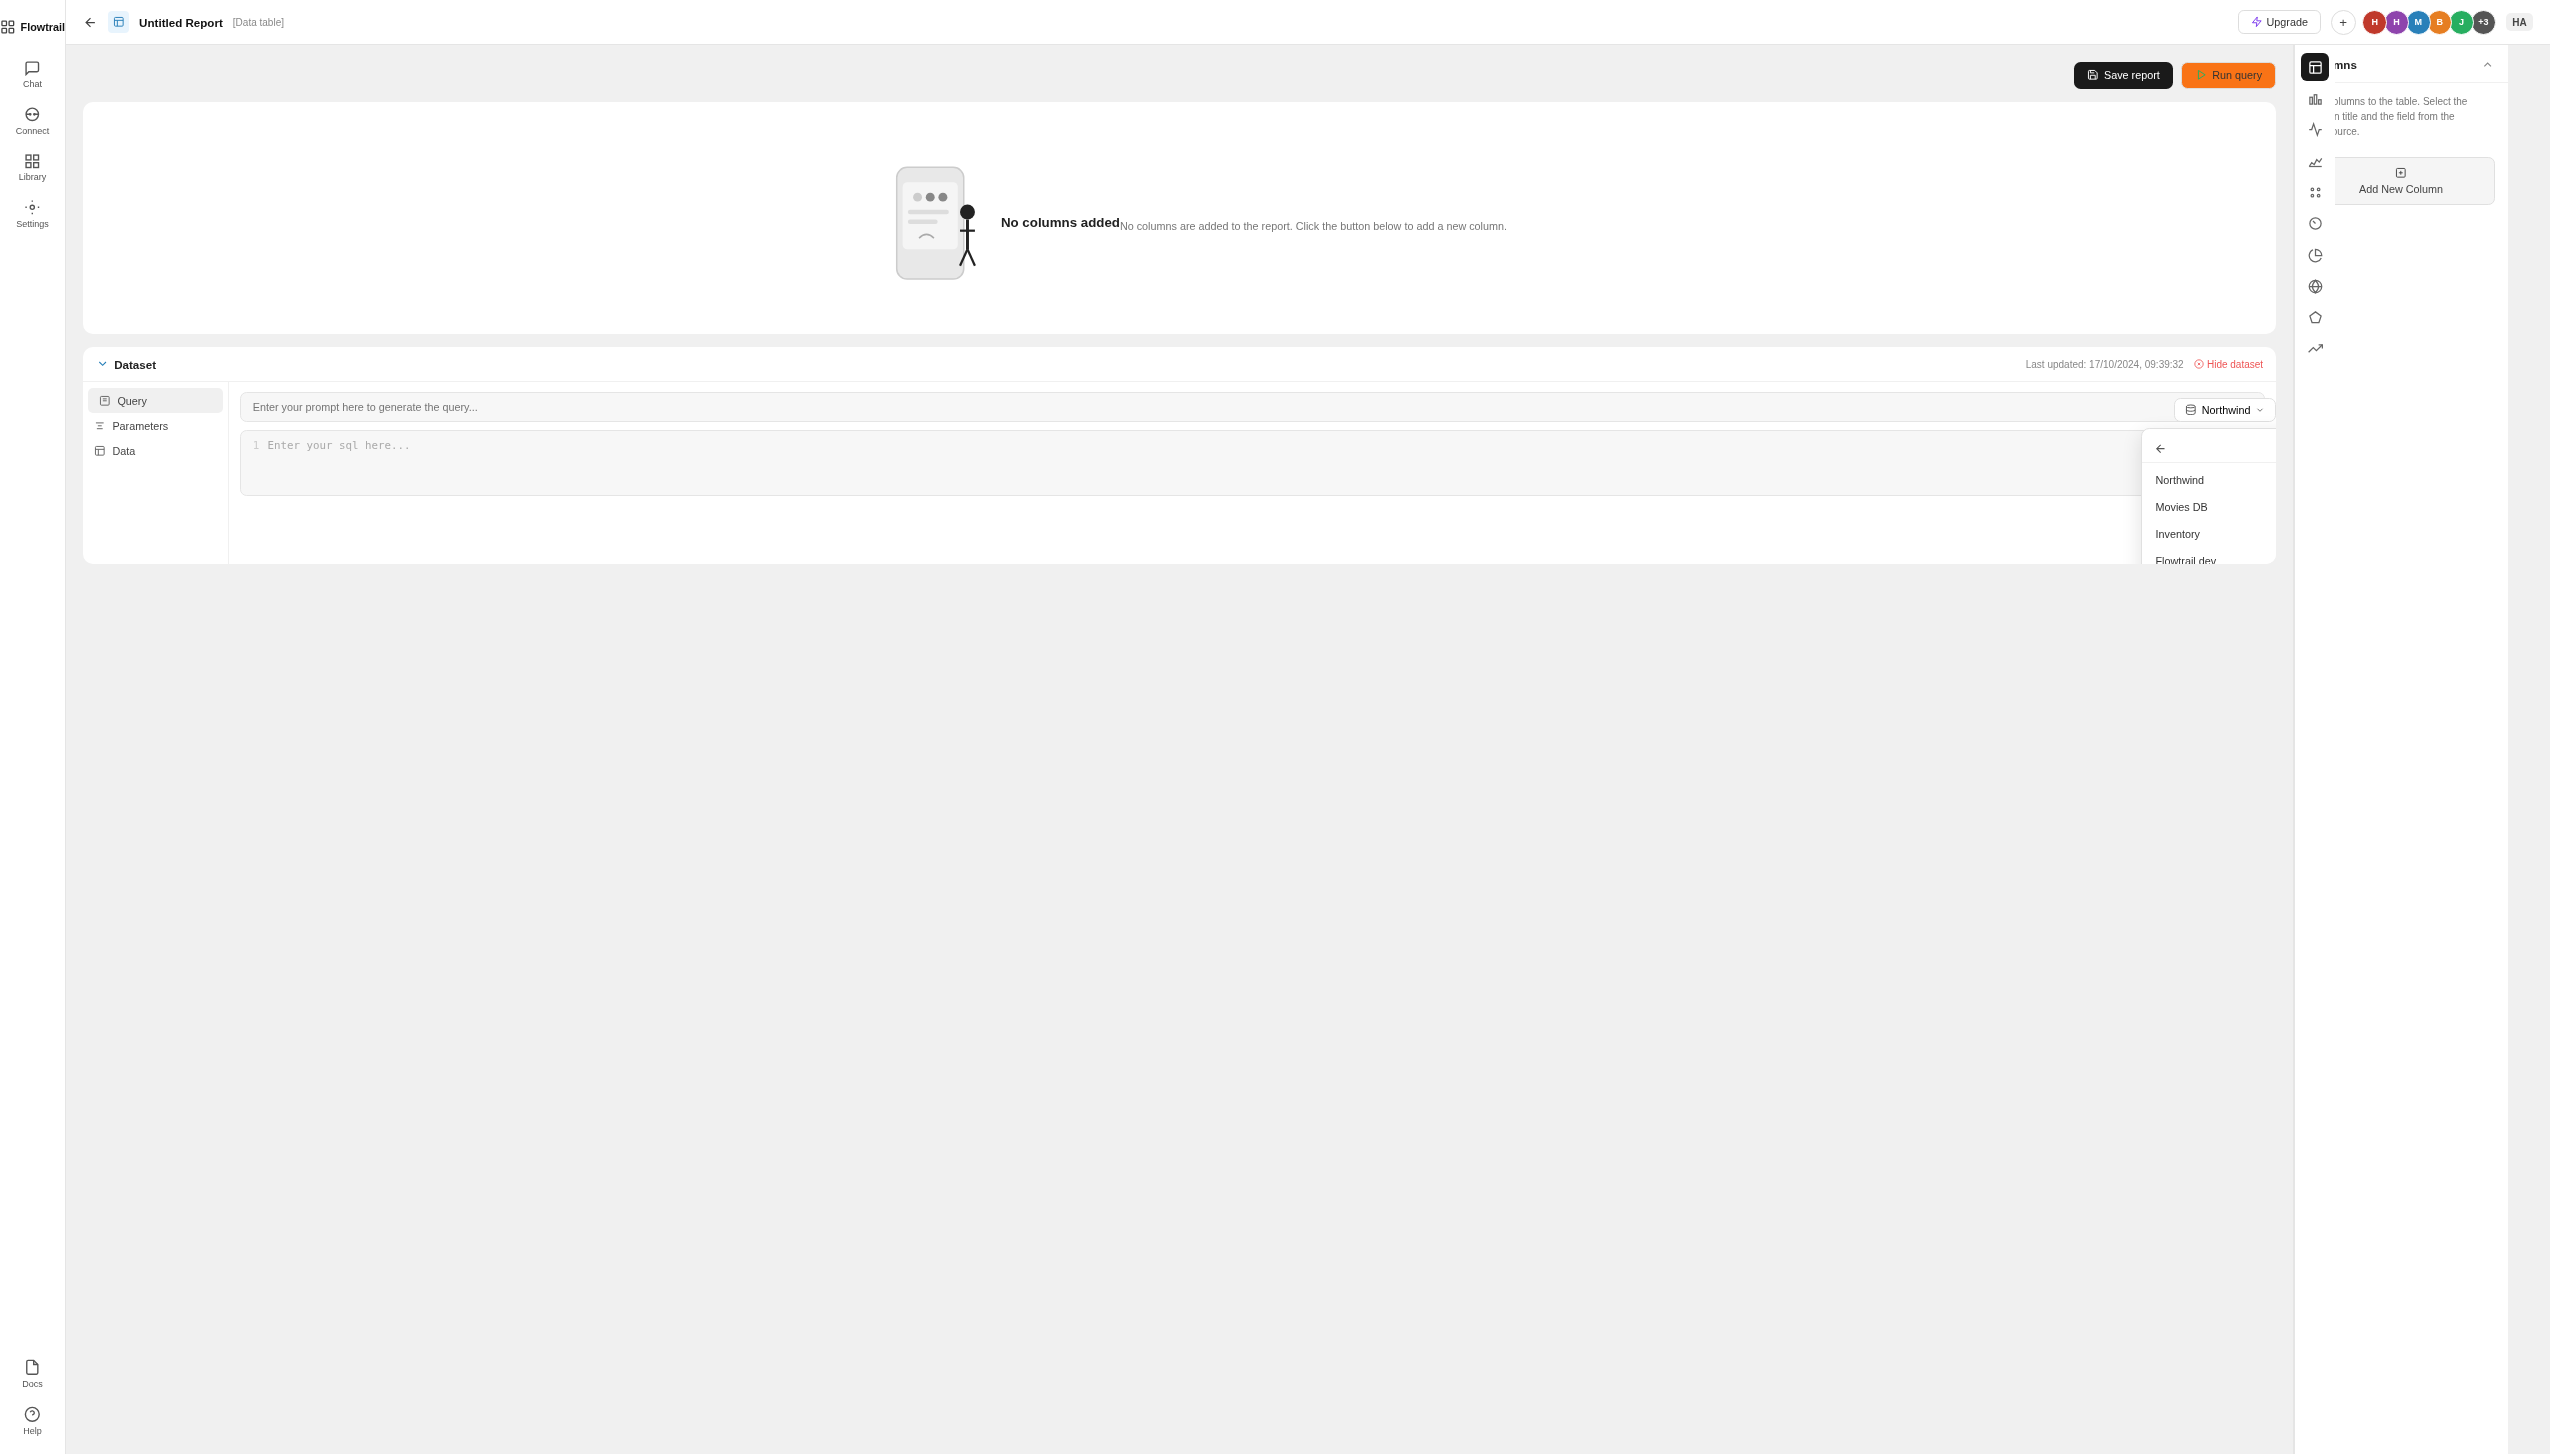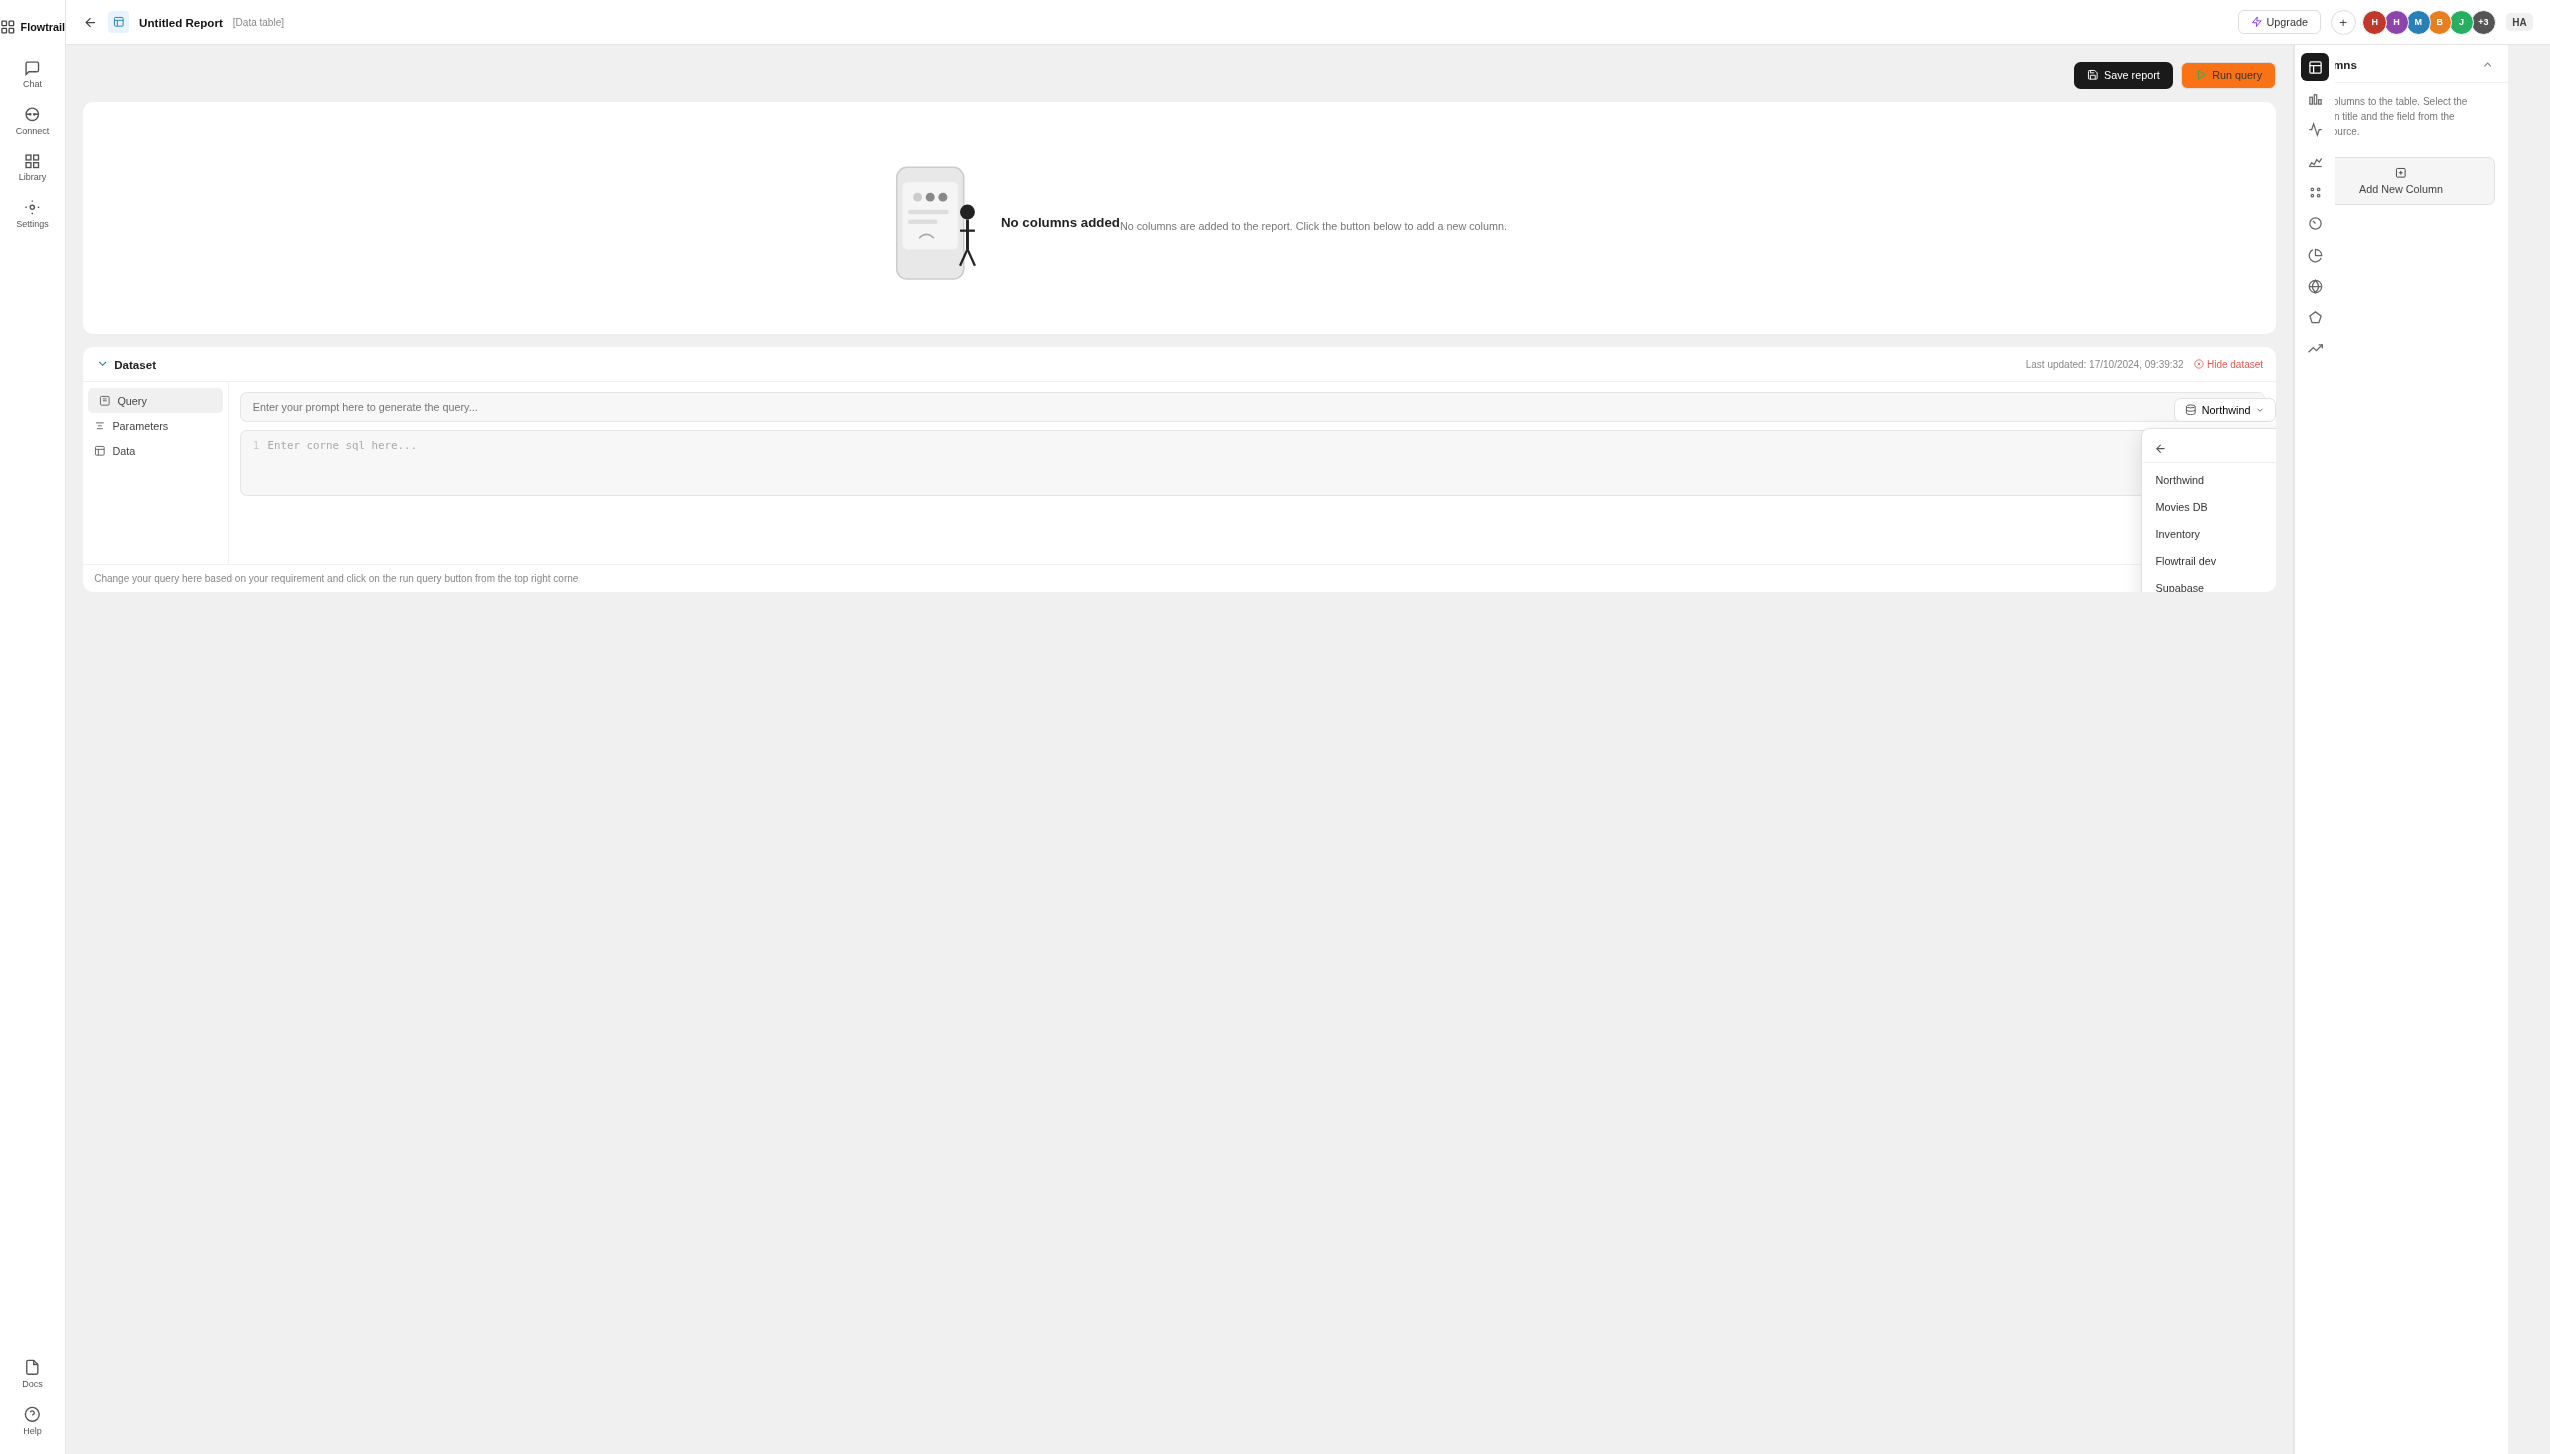--- a/index.html
+++ b/index.html
@@ -638,21 +638,21 @@
               <rect x="3" y="3" width="18" height="18" rx="2"></rect>
               <path d="M3 9h18M9 21V9"></path>
             </svg>
             <span>Data</span>
           </div>
         </div>
         <div class="dataset-main">
           <input class="query-prompt" type="text" placeholder="Enter your prompt here to generate the query..." style="">
           <div class="sql-editor">
             <span class="line-num">1</span>
-            <span style="color:#aaa">Enter corne sql here...</span>
+            <span style="color:#aaa">Enter your sql here...</span>
           </div>
 
           
           <div class="db-dropdown-container">
             <div class="db-dropdown-trigger">
               <svg width="11.6" height="11.6" viewBox="0 0 24 24" fill="none" stroke="#555" stroke-width="2">
                 <ellipse cx="12" cy="5" rx="9" ry="3"></ellipse>
                 <path d="M21 12c0 1.66-4 3-9 3s-9-1.34-9-3"></path>
                 <path d="M3 5v14c0 1.66 4 3 9 3s9-1.34 9-3V5"></path>
               </svg>
@@ -683,21 +683,20 @@
               <div class="db-menu-item">
                 <span>Supabase</span>
               </div>
               <div class="db-menu-item">
                 
               </div>
             </div>
           </div>
         </div>
       </div>
-      <div class="footer-hint">Change your query here based on your requirement and click on the run query button from the top right corne</div>
     </div>
   </div>
 
   <div style="width:257px;display:flex;flex-direction:row">
     <div class="right-panel">
       <div class="right-panel-header">
         <span class="right-panel-title">Columns</span>
         <svg width="13.3" height="13.3" viewBox="0 0 24 24" fill="none" stroke="#888" stroke-width="2">
           <polyline points="18,15 12,9 6,15"></polyline>
         </svg>

